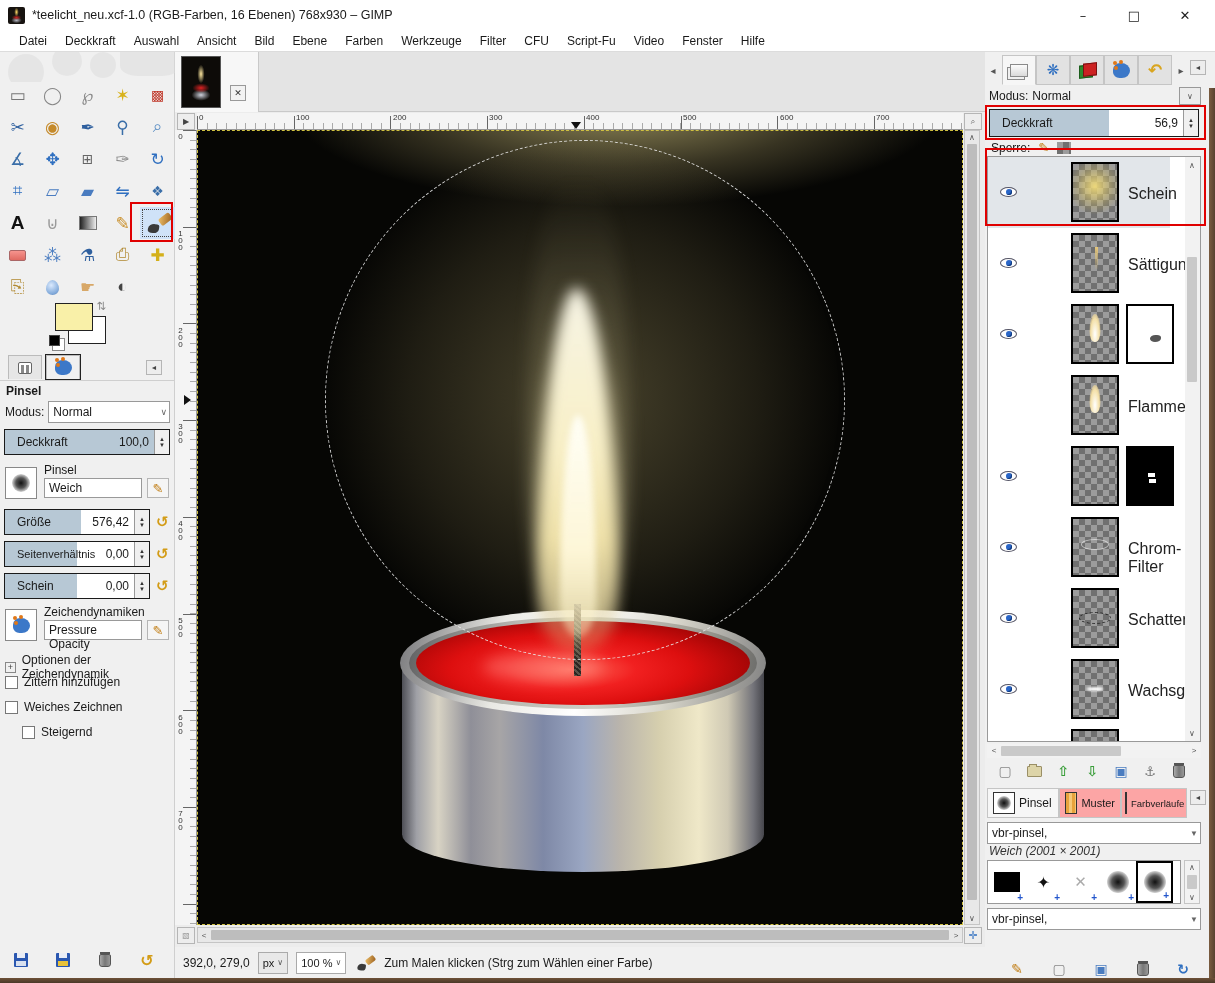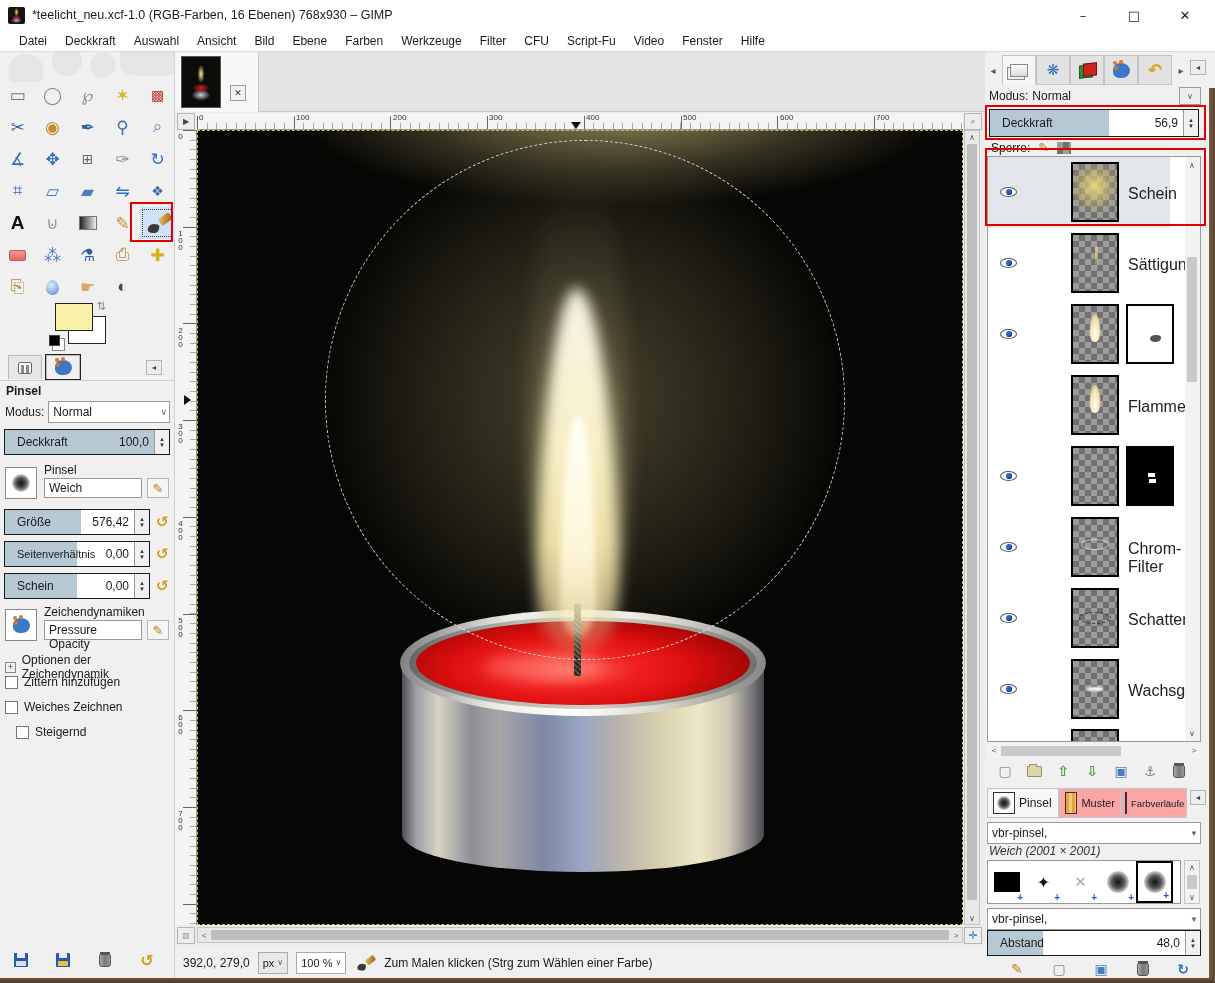--- a/index.html
+++ b/index.html
@@ -435,21 +435,21 @@
       </div>
 
       <div class="cbx-row" style="left:5px; top:294px;">
         <span class="cbx"></span>
         <span>Zittern hinzufügen</span>
       </div>
       <div class="cbx-row" style="left:5px; top:319px;">
         <span class="cbx"></span>
         <span>Weiches Zeichnen</span>
       </div>
-      <div class="cbx-row" style="left:16px; top:344px;">
+      <div class="cbx-row" style="left:22px; top:344px;">
         <span class="cbx"></span>
         <span>Steigernd</span>
       </div>
     </div>
 
     <div class="footer-btn" style="left:10px;">
         <span class="floppy"></span>
       </div>
     <div class="footer-btn" style="left:52px;">
         <span class="floppy revert"></span>
@@ -699,29 +699,20 @@
         <div class="sthumb" style="left:2px; top:14px; width:10px; height:14px; background:#c9c9c9;"></div>
         <span class="sarrow" style="left:0; bottom:1px; width:14px; height:10px;">∨</span>
       </div>
     </div>
 
     <div class="combo" style="position:absolute; left:2px; top:856px; width:214px;">
       <span>vbr-pinsel,</span>
       <span class="arr" style="font-size:8px;">▼</span>
     </div>
 
-    <div class="slider" style="position:absolute; left:2px; top:878px; width:214px;">
-      <div class="fill" style="width:26%;"></div>
-      <span class="slab">Abstand</span>
-      <span class="sval">48,0</span>
-      <span class="spin">
-        <i>▲</i>
-        <i>▼</i>
-      </span>
-    </div>
 
     <div class="dock-btn" style="left:20px; top:906px; color:#c07b10;">✎</div>
     <div class="dock-btn" style="left:62px; top:906px; color:#888;">▢</div>
     <div class="dock-btn" style="left:104px; top:906px; color:#4a7cc0;">▣</div>
     <div class="dock-btn" style="left:146px; top:906px;">
         <span class="trash-ic"></span>
       </div>
     <div class="dock-btn" style="left:186px; top:906px; color:#2f6fc0; font-weight:bold;">↻</div>
 
     <div class="anno" style="left:0; top:53px; width:221px; height:35px;"></div>

